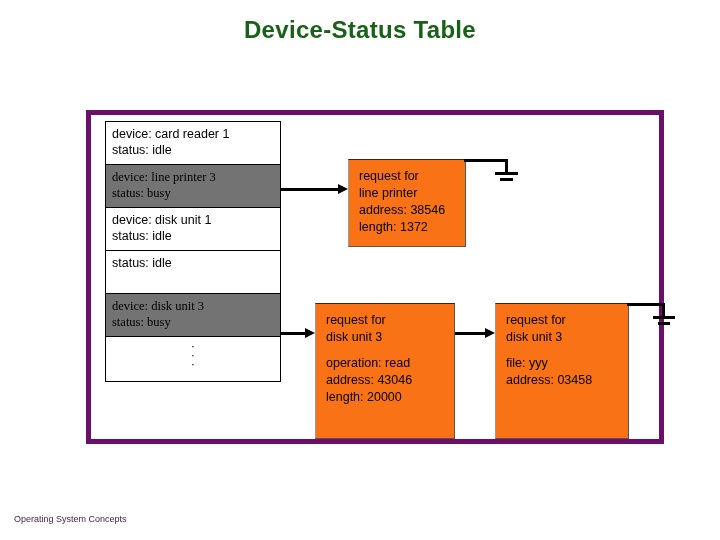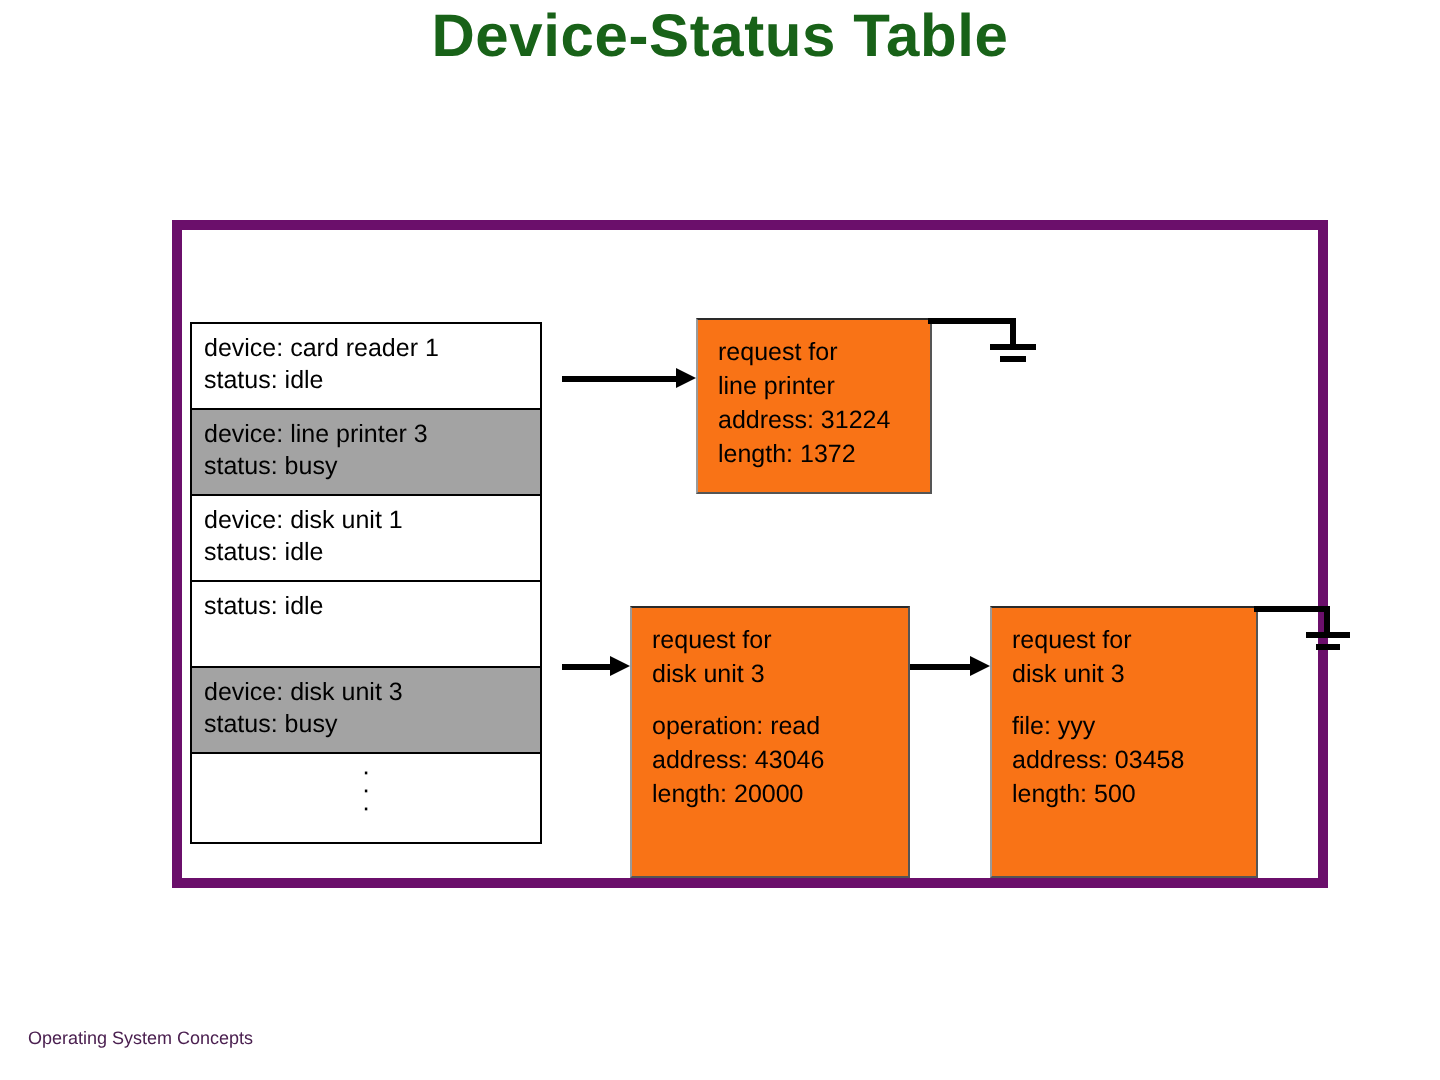--- a/index.html
+++ b/index.html
@@ -12,62 +12,62 @@
     height: 540px;
     position: relative;
     overflow: hidden;
     font-family: "Liberation Sans", sans-serif;
   }
 
   
   #slide-title {
     position: absolute;
     left: 0;
-    top: 2px;
+    top: 16px;
     width: 720px;
     text-align: center;
-    font-size: 30px;
+    font-size: 24px;
     font-weight: bold;
     color: #186218;
     letter-spacing: 0.3px;
   }
 
   
   #diagram-frame {
     position: absolute;
     left: 86px;
     top: 110px;
     width: 578px;
     height: 334px;
     border: 5px solid #6b0f6b;
     background: #ffffff;
     box-sizing: border-box;
   }
 
   
   #device-status-table {
     position: absolute;
-    left: 4px;
+    left: 14px;
     top: 6px;
     width: 176px;
     border: 1px solid #000000;
     border-bottom: none;
     box-sizing: border-box;
     background: #ffffff;
-    margin-top: 40px;
   }
   .device-row {
     border-bottom: 1px solid #000000;
     height: 43px;
     box-sizing: border-box;
     padding: 4px 0 0 6px;
     background: #ffffff;
   }
   .device-row.busy {
-    background: #a3a3a3;
+    background: #737373;
+    font-family: Liberation Serif, serif;
   }
   .device-row .line {
     font-size: 12.5px;
     color: #000000;
     line-height: 16px;
     white-space: nowrap;
   }
   .device-row.ellipsis-row {
     padding: 0;
     position: relative;
@@ -229,21 +229,21 @@
 
   </div>
 
   <div class="arrow" id="arrow-printer"></div>
   <div class="arrow" id="arrow-disk"></div>
   <div class="arrow" id="arrow-between"></div>
 
   <div class="request-box" id="box-line-printer">
     <div class="line">request for</div>
     <div class="line">line printer</div>
-    <div class="line">address: 31224</div>
+    <div class="line">address: 38546</div>
     <div class="line">length: 1372</div>
   </div>
 
   <div class="null-pointer" id="null-printer">
     <div class="np-h"></div>
       <div class="np-v"></div>
       <div class="np-b1"></div>
       <div class="np-b2"></div>
   </div>
 
@@ -255,21 +255,20 @@
     <div class="line">address: 43046</div>
     <div class="line">length: 20000</div>
   </div>
 
   <div class="request-box" id="box-disk-2">
     <div class="line">request for</div>
     <div class="line">disk unit 3</div>
     <div class="gap"></div>
     <div class="line">file: yyy</div>
     <div class="line">address: 03458</div>
-    <div class="line">length: 500</div>
   </div>
 
   <div class="null-pointer" id="null-disk2">
     <div class="np-h"></div>
       <div class="np-v"></div>
       <div class="np-b1"></div>
       <div class="np-b2"></div>
   </div>
 
 </div>

